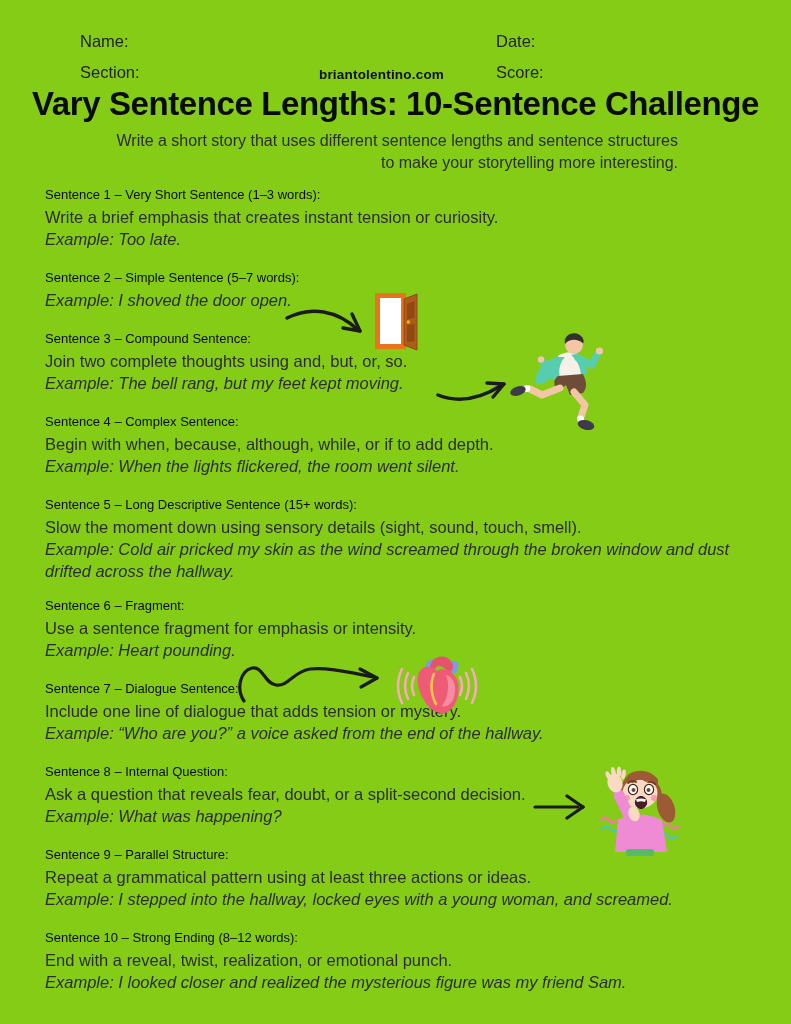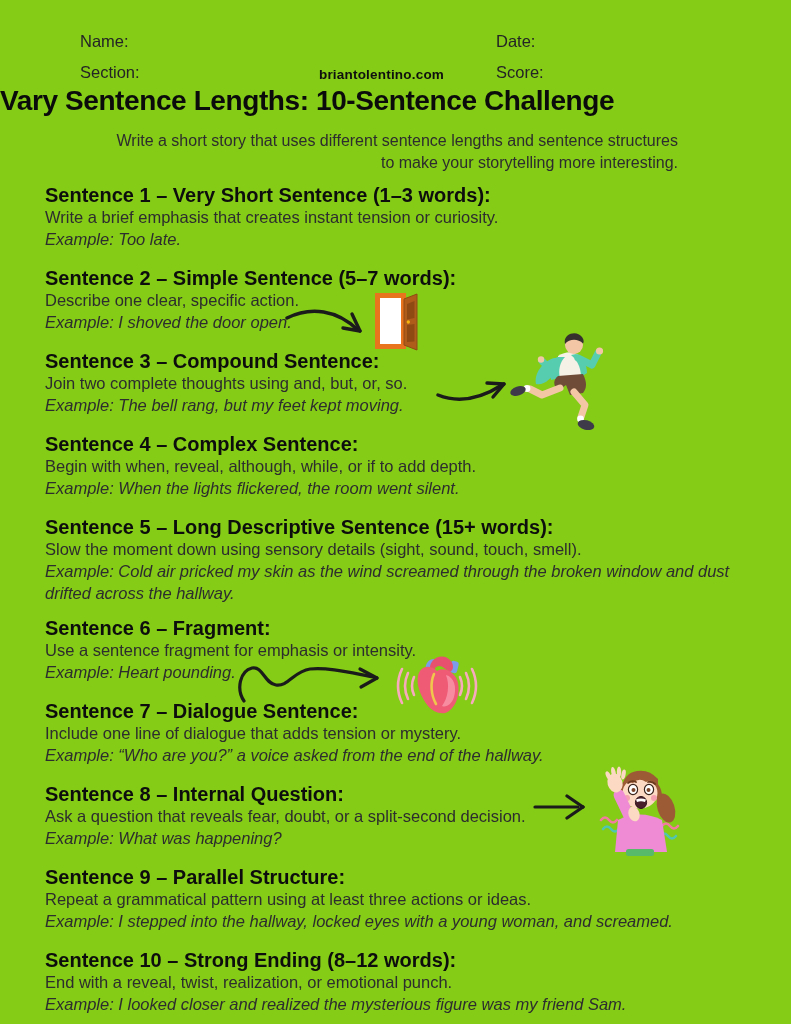--- a/index.html
+++ b/index.html
@@ -7,31 +7,31 @@
     position:relative; width:791px; height:1024px; margin:0 auto;
     background:#84cc16; overflow:hidden;
     font-family:"Liberation Sans", sans-serif; color:#2D2C2E;
   }
   .hdr-label { position:absolute; font-size:16.5px; color:#242326; }
   .site {
     position:absolute; top:67px; left:0; right:48px; text-align:center;
     font-weight:bold; font-size:13.5px; color:#0f0f0f; letter-spacing:0.2px;padding-left:20px;
   }
   .title {
-    position:absolute; top:85px; left:0; right:0; margin:0; 
-    font-size:28px; font-weight:800; color:#0b0b0b; letter-spacing:-0.4px;
+    position:absolute; top:85px; left:0; right:0; margin:0; text-align:center;
+    font-size:33px; font-weight:800; color:#0b0b0b; letter-spacing:-0.4px;
   }
   .subtitle {
     position:absolute; top:130px; left:113px; width:565px; margin:0;
     text-align:right; font-size:16px; line-height:22px; color:#2D2C2E;
   }
   .sections { position:absolute; top:184px; left:45px; width:702px; }
   .section { margin:0 0 17px 0; font-size:16.5px; line-height:22px; }
   .section:nth-child(5) { margin-bottom:13px; }
-  .section h3 { margin:0; font-size:20px; font-weight:bold; color:#0d0d0d; line-height:22px; }
+  .section h3 { margin:0; font-size:13px; font-weight:normal; color:#0d0d0d; line-height:22px; }
   .section p { margin:0; }
   .example { font-style:italic; }
   .illus { position:absolute; line-height:0; }
   .illus svg { display:block; }
 </style>
 </head>
 <body>
 
 <div class="page">
 
@@ -47,33 +47,32 @@
 
   <div class="sections">
     <div class="section">
       <h3>Sentence 1 – Very Short Sentence (1–3 words):</h3>
       <p class="body">Write a brief emphasis that creates instant tension or curiosity.</p>
       <p class="example">Example: Too late.</p>
     </div>
 
     <div class="section">
       <h3>Sentence 2 – Simple Sentence (5–7 words):</h3>
-      <p class="body">Describe one clear, specific action.</p>
       <p class="example">Example: I shoved the door open.</p>
     </div>
 
     <div class="section">
       <h3>Sentence 3 – Compound Sentence:</h3>
       <p class="body">Join two complete thoughts using and, but, or, so.</p>
       <p class="example">Example: The bell rang, but my feet kept moving.</p>
     </div>
 
     <div class="section">
       <h3>Sentence 4 – Complex Sentence:</h3>
-      <p class="body">Begin with when, reveal, although, while, or if to add depth.</p>
+      <p class="body">Begin with when, because, although, while, or if to add depth.</p>
       <p class="example">Example: When the lights flickered, the room went silent.</p>
     </div>
 
     <div class="section">
       <h3>Sentence 5 – Long Descriptive Sentence (15+ words):</h3>
       <p class="body">Slow the moment down using sensory details (sight, sound, touch, smell).</p>
       <p class="example">Example: Cold air pricked my skin as the wind screamed through the broken window and dust drifted across the hallway.</p>
     </div>
 
     <div class="section">

